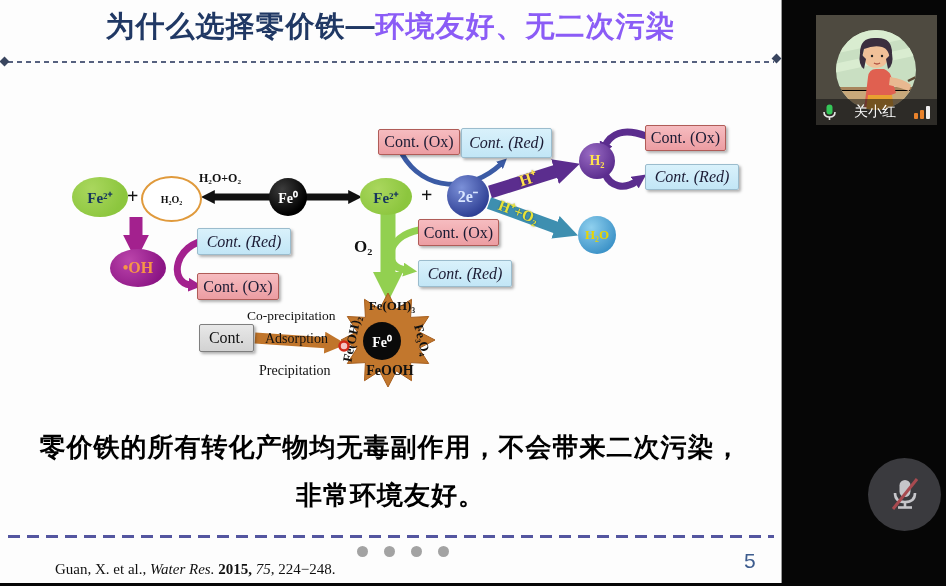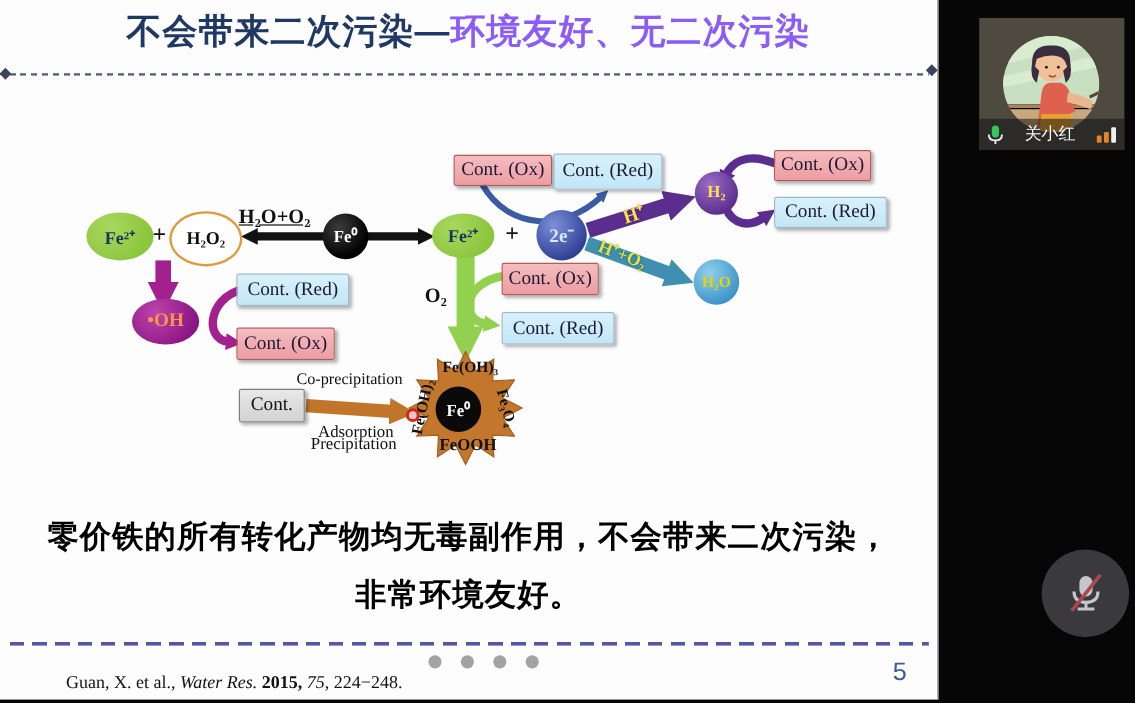--- a/index.html
+++ b/index.html
@@ -44,21 +44,21 @@
   .n-purple{background:radial-gradient(circle at 35% 30%,#9a6cc4,#5b2d8e 75%);color:#ffe14d;}
   .n-cyan{background:radial-gradient(circle at 35% 30%,#8fd0ee,#3d93c8 75%);color:#e8d500;}
   .n-magenta{background:radial-gradient(circle at 35% 30%,#bb45ab,#8c1585 75%);color:#f79646;}
   
   .cbox{
     position:absolute;z-index:2;display:flex;align-items:center;justify-content:center;
     font-family:"Liberation Serif",serif;font-size:16px;color:#1a1a33;
     border-radius:2px;box-shadow:2px 2px 3px rgba(0,0,0,.3);white-space:nowrap;
   }
   .cb-pink{background:linear-gradient(180deg,#f6bcc0,#ec9da2);border:1.5px solid #b05c58;text-align:right;}
-  .cb-blue{background:linear-gradient(180deg,#d9f1fb,#c2e6f6);border:1.5px solid #9bbccd;}
+  .cb-blue{background:linear-gradient(180deg,#d9f1fb,#c2e6f6);border:1.5px solid #9bbccd;font-style:italic;}
   .cb-gray{background:linear-gradient(180deg,#e8e8e8,#d2d2d2);border:1.5px solid #7f7f7f;color:#111;}
   .lbl{
     position:absolute;z-index:2;font-family:"Liberation Serif",serif;color:#111;white-space:nowrap;
   }
   .lbl-bold{font-weight:700;}
   .lbl-yellow{color:#ffe14d;font-weight:700;text-shadow:0 0 2px rgba(0,0,0,.4);}
   .plus{position:absolute;z-index:2;font-family:"Liberation Serif",serif;font-weight:700;font-size:20px;color:#111;}
   
   .conclusion{position:absolute;left:0;width:781px;text-align:center;z-index:2;
     font-size:26px;font-weight:900;color:#000;letter-spacing:1px;white-space:nowrap;}
@@ -89,21 +89,21 @@
     position:absolute;left:868px;top:458px;width:73px;height:73px;border-radius:50%;
     background:#3a3a3e;display:flex;align-items:center;justify-content:center;z-index:3;
   }
 </style>
 </head>
 <body>
 
 <div class="slide">
 
   <div class="slide-title">
-    <span class="t-blue">不会带来二次污染—</span><span class="t-red">环境友好、无二次污染</span>
+    <span class="t-blue">为什么选择零价铁—</span><span class="t-red">环境友好、无二次污染</span>
   </div>
 
   <div class="dash-top"></div>
   <div class="diamond" style="left:1px;top:58px;"></div>
   <div class="diamond" style="left:773px;top:55px;"></div>
 
   <svg class="diagram-svg" width="781" height="583" viewBox="0 0 781 583">
     <defs>
       <marker id="mk" viewBox="0 0 2 2" refX="0.4" refY="1" markerWidth="2" markerHeight="2" orient="auto-start-reverse">
         <path d="M0,0 L2,1 L0,2 z" fill="context-stroke"></path>
@@ -158,22 +158,22 @@
     <text x="392" y="310" text-anchor="middle" font-family="Liberation Serif,serif" font-size="13" font-weight="600" fill="#111">Fe(OH)₃</text>
     <text x="356" y="340" text-anchor="middle" transform="rotate(-78 356 340)" font-family="Liberation Serif,serif" font-size="13" font-weight="600" fill="#111">Fe(OH)₂</text>
     <text x="418" y="341" text-anchor="middle" transform="rotate(75 418 341)" font-family="Liberation Serif,serif" font-size="13" font-weight="600" fill="#111">Fe₃O₄</text>
     <text x="390" y="375" text-anchor="middle" font-family="Liberation Serif,serif" font-size="14" font-weight="600" fill="#111">FeOOH</text>
 
     <circle cx="344" cy="346" r="4.5" fill="#f5c4c4" stroke="#d02818" stroke-width="2.5"></circle>
   </svg>
 
   <div class="node n-green" style="left:72px;top:177px;width:56px;height:40px;font-size:15px;">Fe²⁺</div>
   <div class="plus" style="left:127px;top:185px;">+</div>
-  <div class="node n-white" style="left:141px;top:176px;width:57px;height:42px;font-size:15px;">H₂O₂</div>
-  <div class="lbl lbl-bold" style="left:199px;top:171px;font-size:17px;text-decoration:underline;">H₂O+O₂</div>
+  <div class="node n-white" style="left:141px;top:176px;width:57px;height:42px;font-size:10px;">H₂O₂</div>
+  <div class="lbl lbl-bold" style="left:199px;top:171px;font-size:12px;">H₂O+O₂</div>
   <div class="node n-black" style="left:269px;top:178px;width:38px;height:38px;font-size:14px;">Fe⁰</div>
   <div class="node n-green" style="left:360px;top:178px;width:52px;height:37px;font-size:15px;">Fe²⁺</div>
   <div class="plus" style="left:421px;top:184px;">+</div>
   <div class="node n-blue" style="left:447px;top:175px;width:42px;height:42px;font-size:16px;">2e⁻</div>
   <div class="node n-purple" style="left:579px;top:143px;width:36px;height:36px;font-size:14px;">H₂</div>
   <div class="node n-cyan" style="left:578px;top:216px;width:38px;height:38px;font-size:13px;">H₂O</div>
   <div class="node n-magenta" style="left:110px;top:249px;width:56px;height:38px;font-size:16px;">•OH</div>
 
   <div class="lbl lbl-yellow" style="left:519px;top:167px;font-size:16px;transform:rotate(-18deg);">H⁺</div>
   <div class="lbl lbl-yellow" style="left:498px;top:201px;font-size:15px;transform:rotate(21deg);color:#e8e337;">H⁺+O₂</div>
@@ -183,21 +183,21 @@
   <div class="cbox cb-blue" style="left:461px;top:128px;width:89px;height:28px;">Cont. (Red)</div>
   <div class="cbox cb-pink" style="left:645px;top:125px;width:79px;height:24px;">Cont. (Ox)</div>
   <div class="cbox cb-blue" style="left:645px;top:164px;width:92px;height:24px;">Cont. (Red)</div>
   <div class="cbox cb-blue" style="left:197px;top:228px;width:92px;height:25px;">Cont. (Red)</div>
   <div class="cbox cb-pink" style="left:197px;top:273px;width:80px;height:25px;">Cont. (Ox)</div>
   <div class="cbox cb-pink" style="left:418px;top:219px;width:79px;height:25px;">Cont. (Ox)</div>
   <div class="cbox cb-blue" style="left:418px;top:260px;width:92px;height:25px;">Cont. (Red)</div>
   <div class="cbox cb-gray" style="left:199px;top:324px;width:53px;height:26px;">Cont.</div>
 
   <div class="lbl" style="left:247px;top:308px;font-size:13.5px;">Co-precipitation</div>
-  <div class="lbl" style="left:265px;top:353px;font-size:14px;">Adsorption</div>
+  <div class="lbl" style="left:265px;top:331px;font-size:14px;">Adsorption</div>
   <div class="lbl" style="left:259px;top:363px;font-size:14px;">Precipitation</div>
 
   <div class="conclusion" style="top:478px;">非常环境友好。</div>
   <div class="conclusion" style="top:430px;">零价铁的所有转化产物均无毒副作用，不会带来二次污染，</div>
 
   <div class="dash-bottom"></div>
 
   <div class="citation"><span>Guan, X. et al., </span><span class="it">Water Res. </span><span class="bd">2015, </span><span class="it">75</span><span>, 224−248.</span></div>
 
   <div class="dots">

